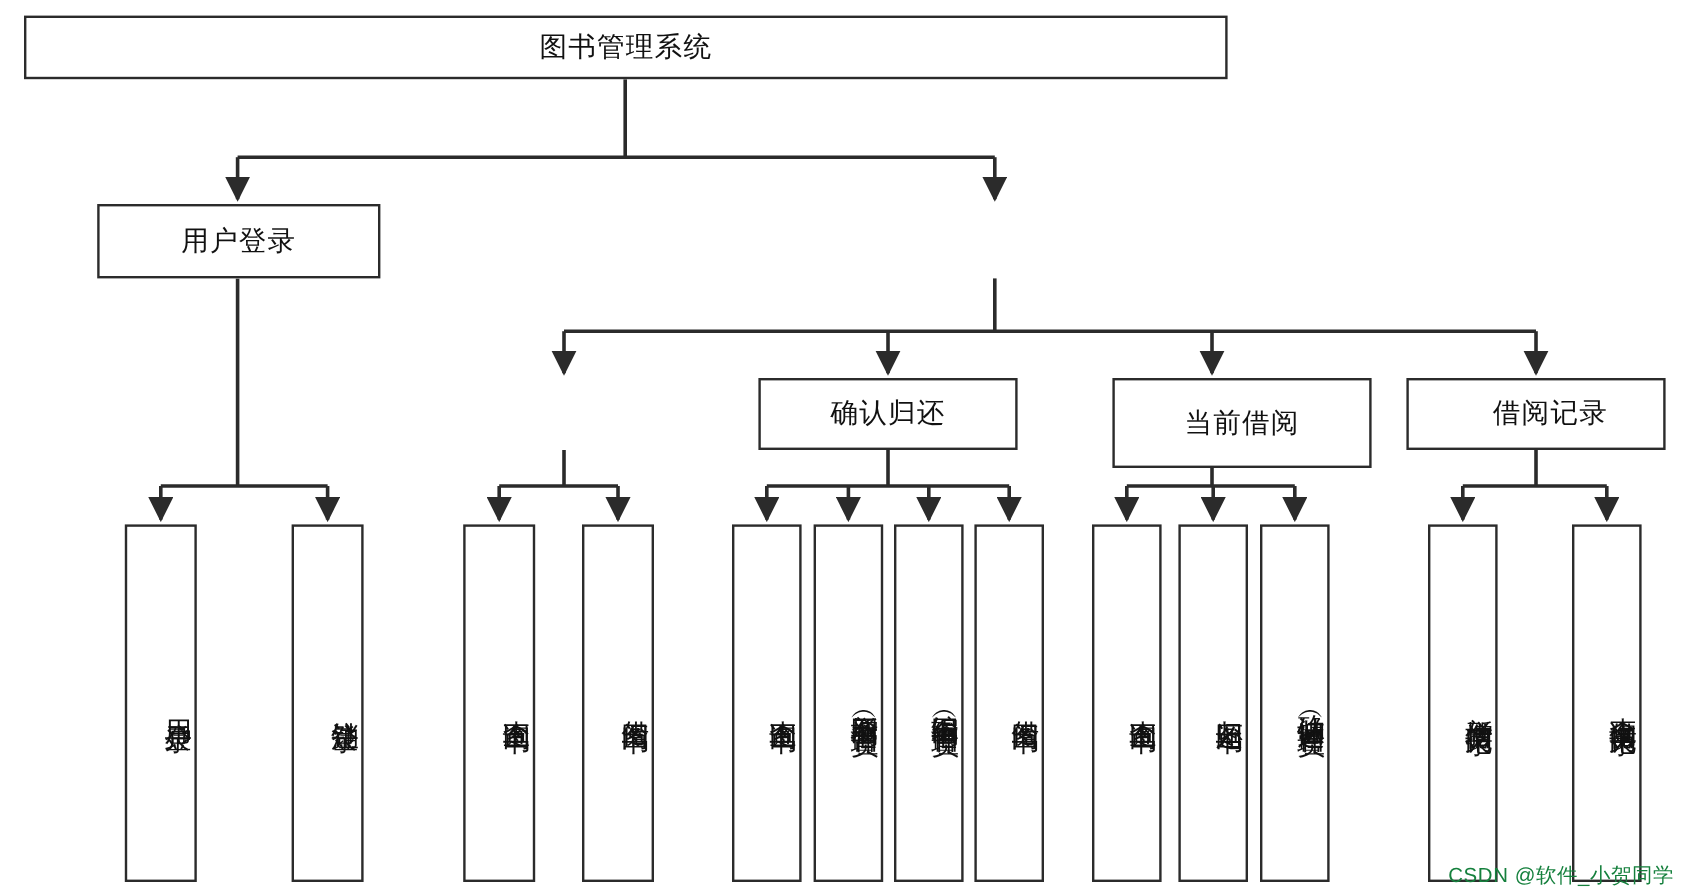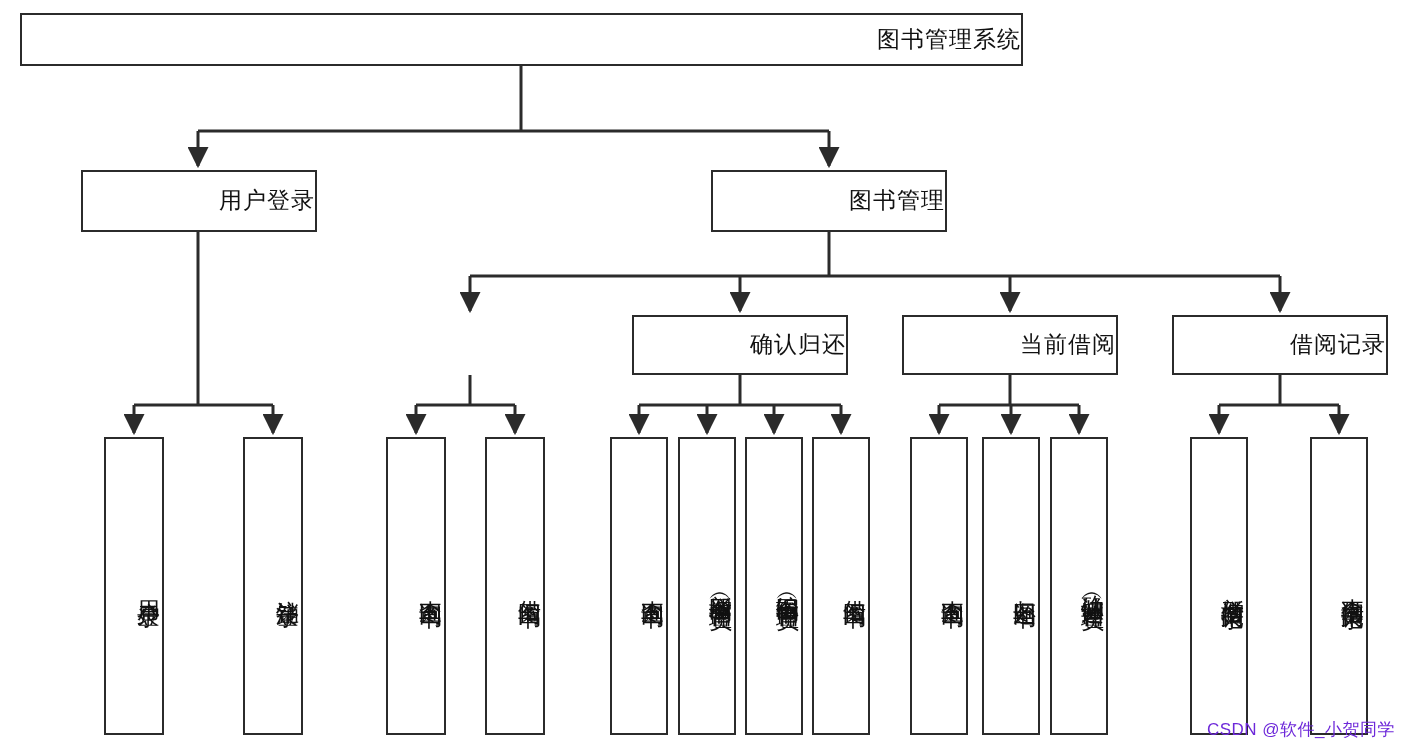--- a/index.html
+++ b/index.html
@@ -26,21 +26,21 @@
     height: 747px;
     pointer-events: none;
   }
   .node {
     position: absolute;
     box-sizing: border-box;
     background: #ffffff;
     border: 2px solid #2b2b2b;
     display: flex;
     align-items: center;
-    justify-content: flex-end;
+    justify-content: center;
     color: #111111;
     z-index: 2;
   }
   .node.horiz {
     font-size: 23px;
     letter-spacing: 1px;
     line-height: 1.2;
   }
   .node.vert {
     writing-mode: vertical-rl;
@@ -55,21 +55,21 @@
   .node.vert .vtext {
     writing-mode: vertical-rl;
     text-orientation: upright;
     white-space: nowrap;
   }
   #watermark {
     position: absolute;
     right: 10px;
     bottom: 6px;
     font-size: 17px;
-    color: #6d28d9;
+    color: #15803d;
     letter-spacing: 0.5px;
     z-index: 5;
     white-space: nowrap;
   }
 </style>
 </head>
 <body>
 
 <div id="canvas">
 
@@ -123,28 +123,25 @@
     </g>
   </svg>
 
   <div class="node horiz" id="node-root" style="left: 20px; top: 13px; width: 1003px; height: 53px;">
     <span>图书管理系统</span>
   </div>
 
   <div class="node horiz" id="node-l2-0" style="left: 81px; top: 170px; width: 236px; height: 62px;">
     <span>用户登录</span>
   </div>
-  <div class="node horiz" id="node-l2-1" style="left: 711px; top: 170px; width: 236px; height: 62px;">
-    <span>图书管理</span>
-  </div>
 
   <div class="node horiz" id="node-l3-1" style="left: 632px; top: 315px; width: 216px; height: 60px;">
     <span>确认归还</span>
   </div>
-  <div class="node horiz" id="node-l3-2" style="left: 902px; top: 315px; width: 216px; height: 60px;">
+  <div class="node horiz" id="node-l3-2" style="left: 927px; top: 315px; width: 216px; height: 75px;">
     <span>当前借阅</span>
   </div>
   <div class="node horiz" id="node-l3-3" style="left: 1172px; top: 315px; width: 216px; height: 60px; padding-left: 24px;">
     <span>借阅记录</span>
   </div>
 
   <div class="node vert" id="node-leaf-0" style="left: 104px; top: 437px; width: 60px; height: 298px;">
     <span class="vtext">用户登录</span>
   </div>
   <div class="node vert" id="node-leaf-1" style="left: 243px; top: 437px; width: 60px; height: 298px;">

